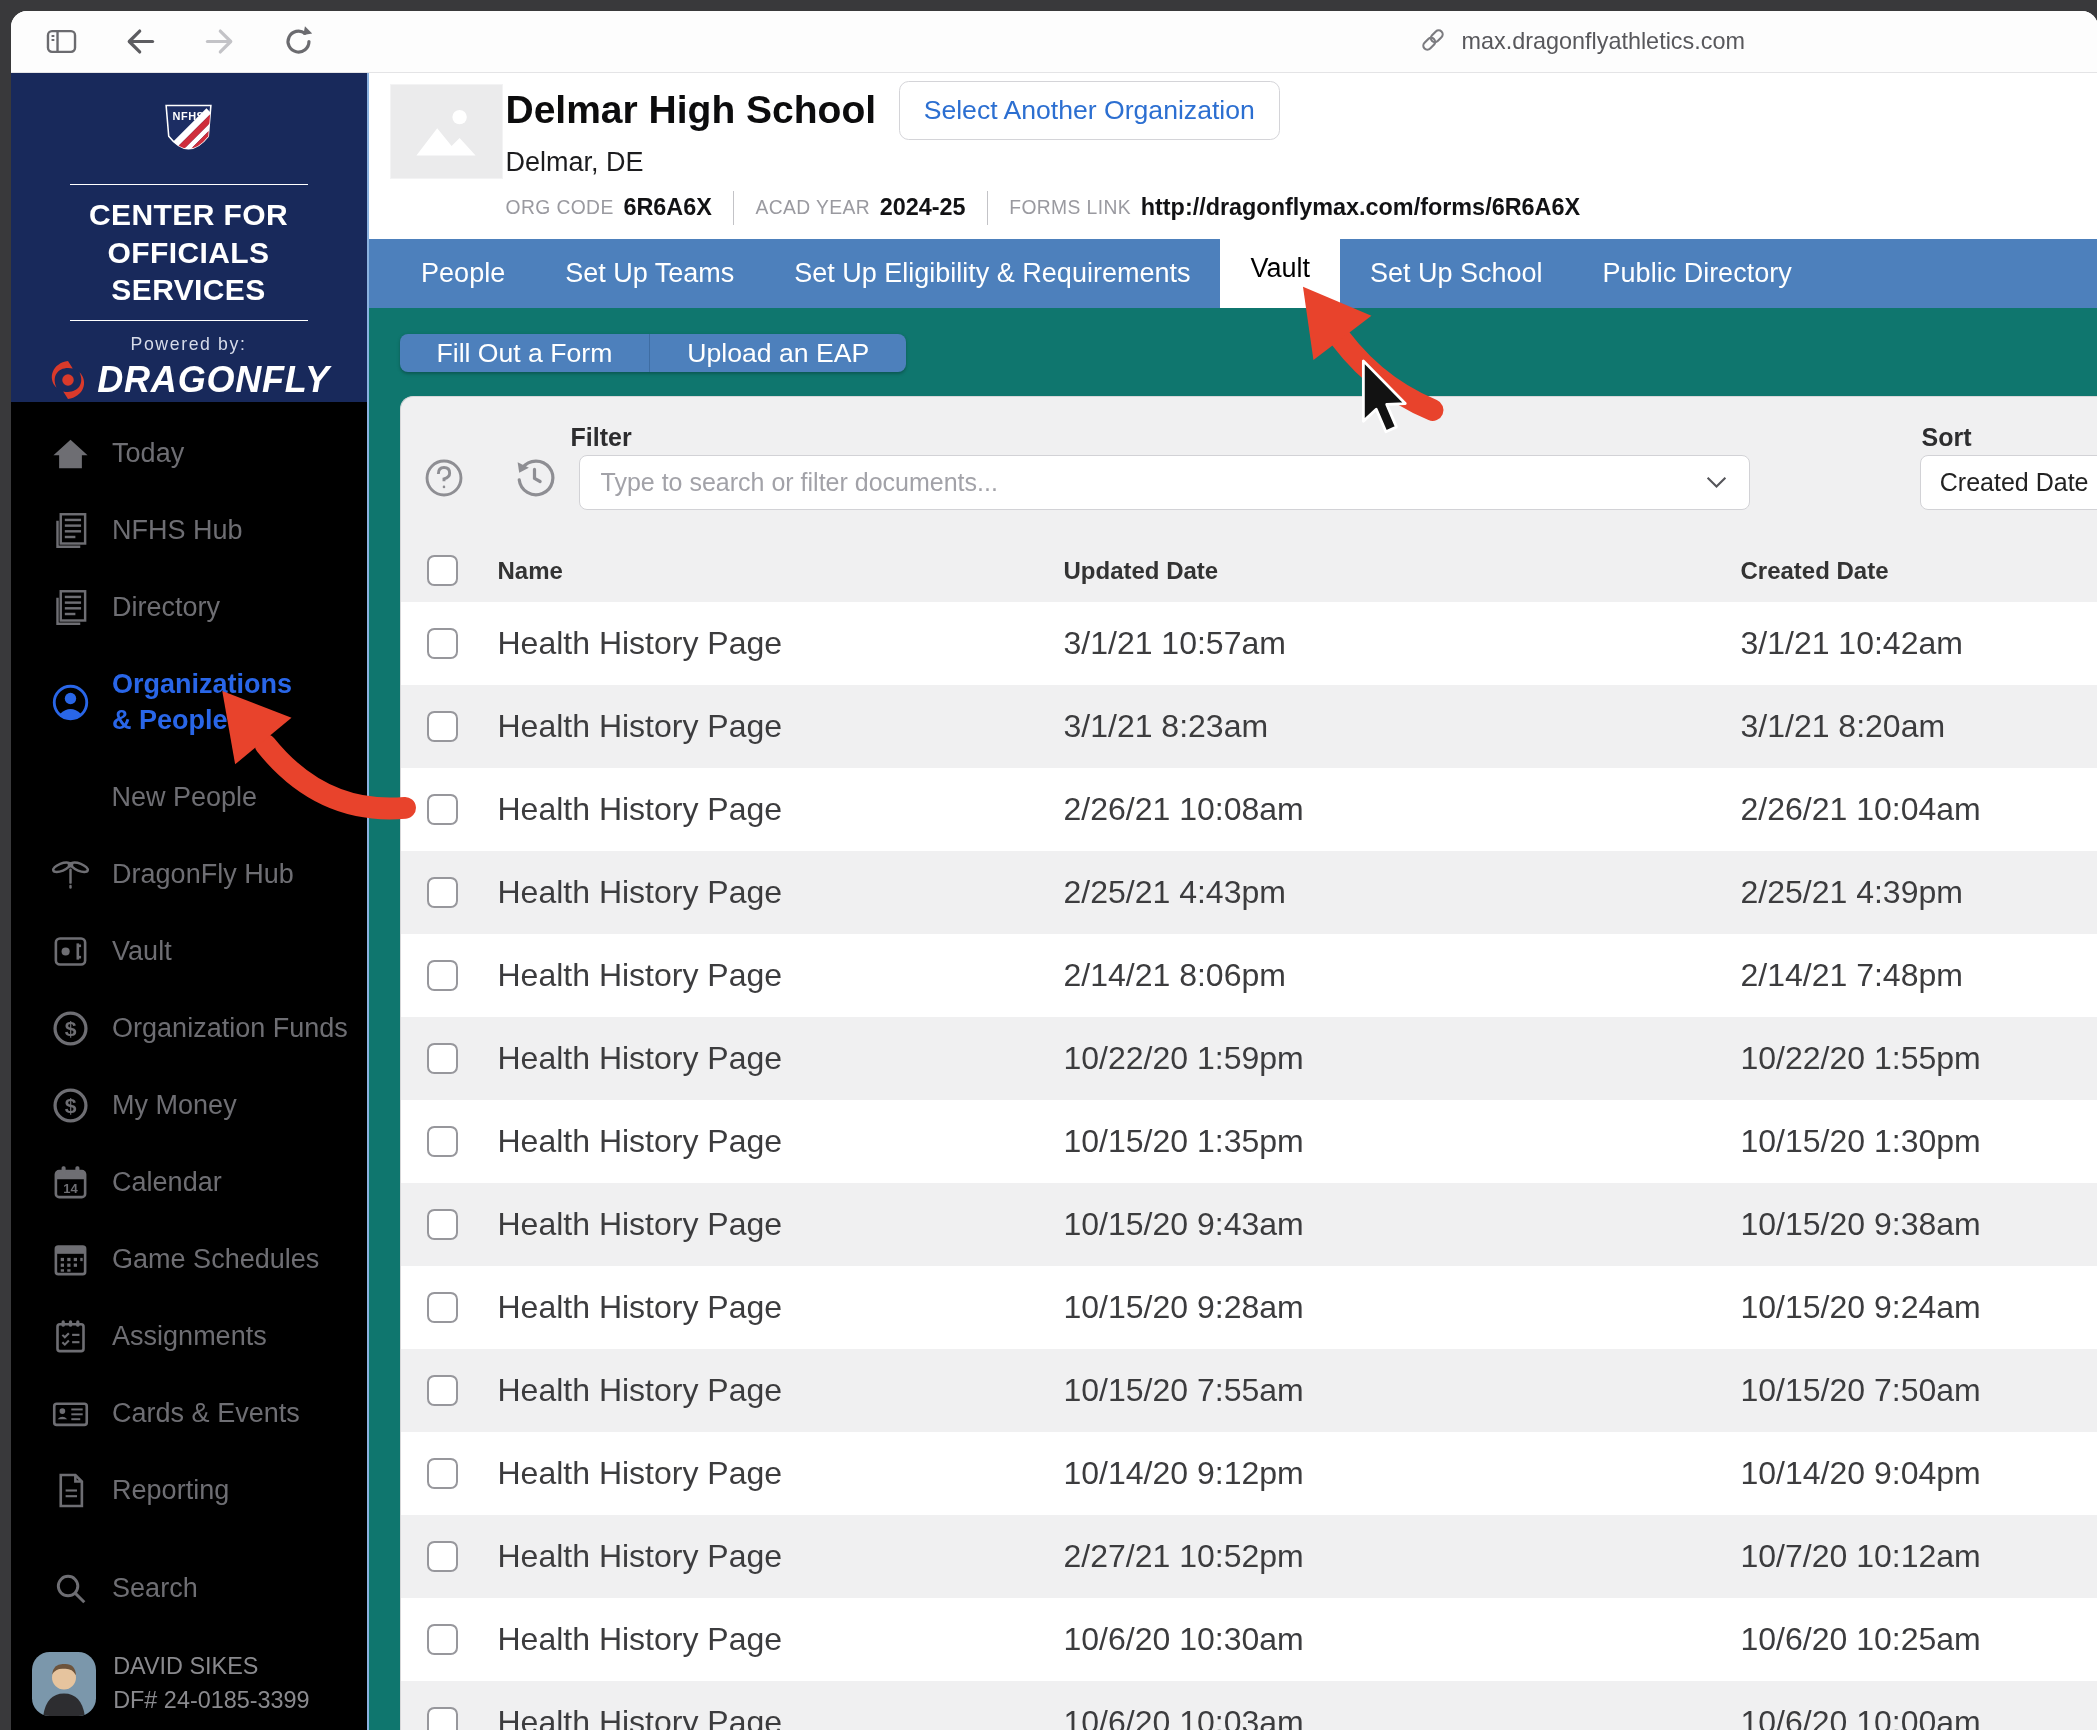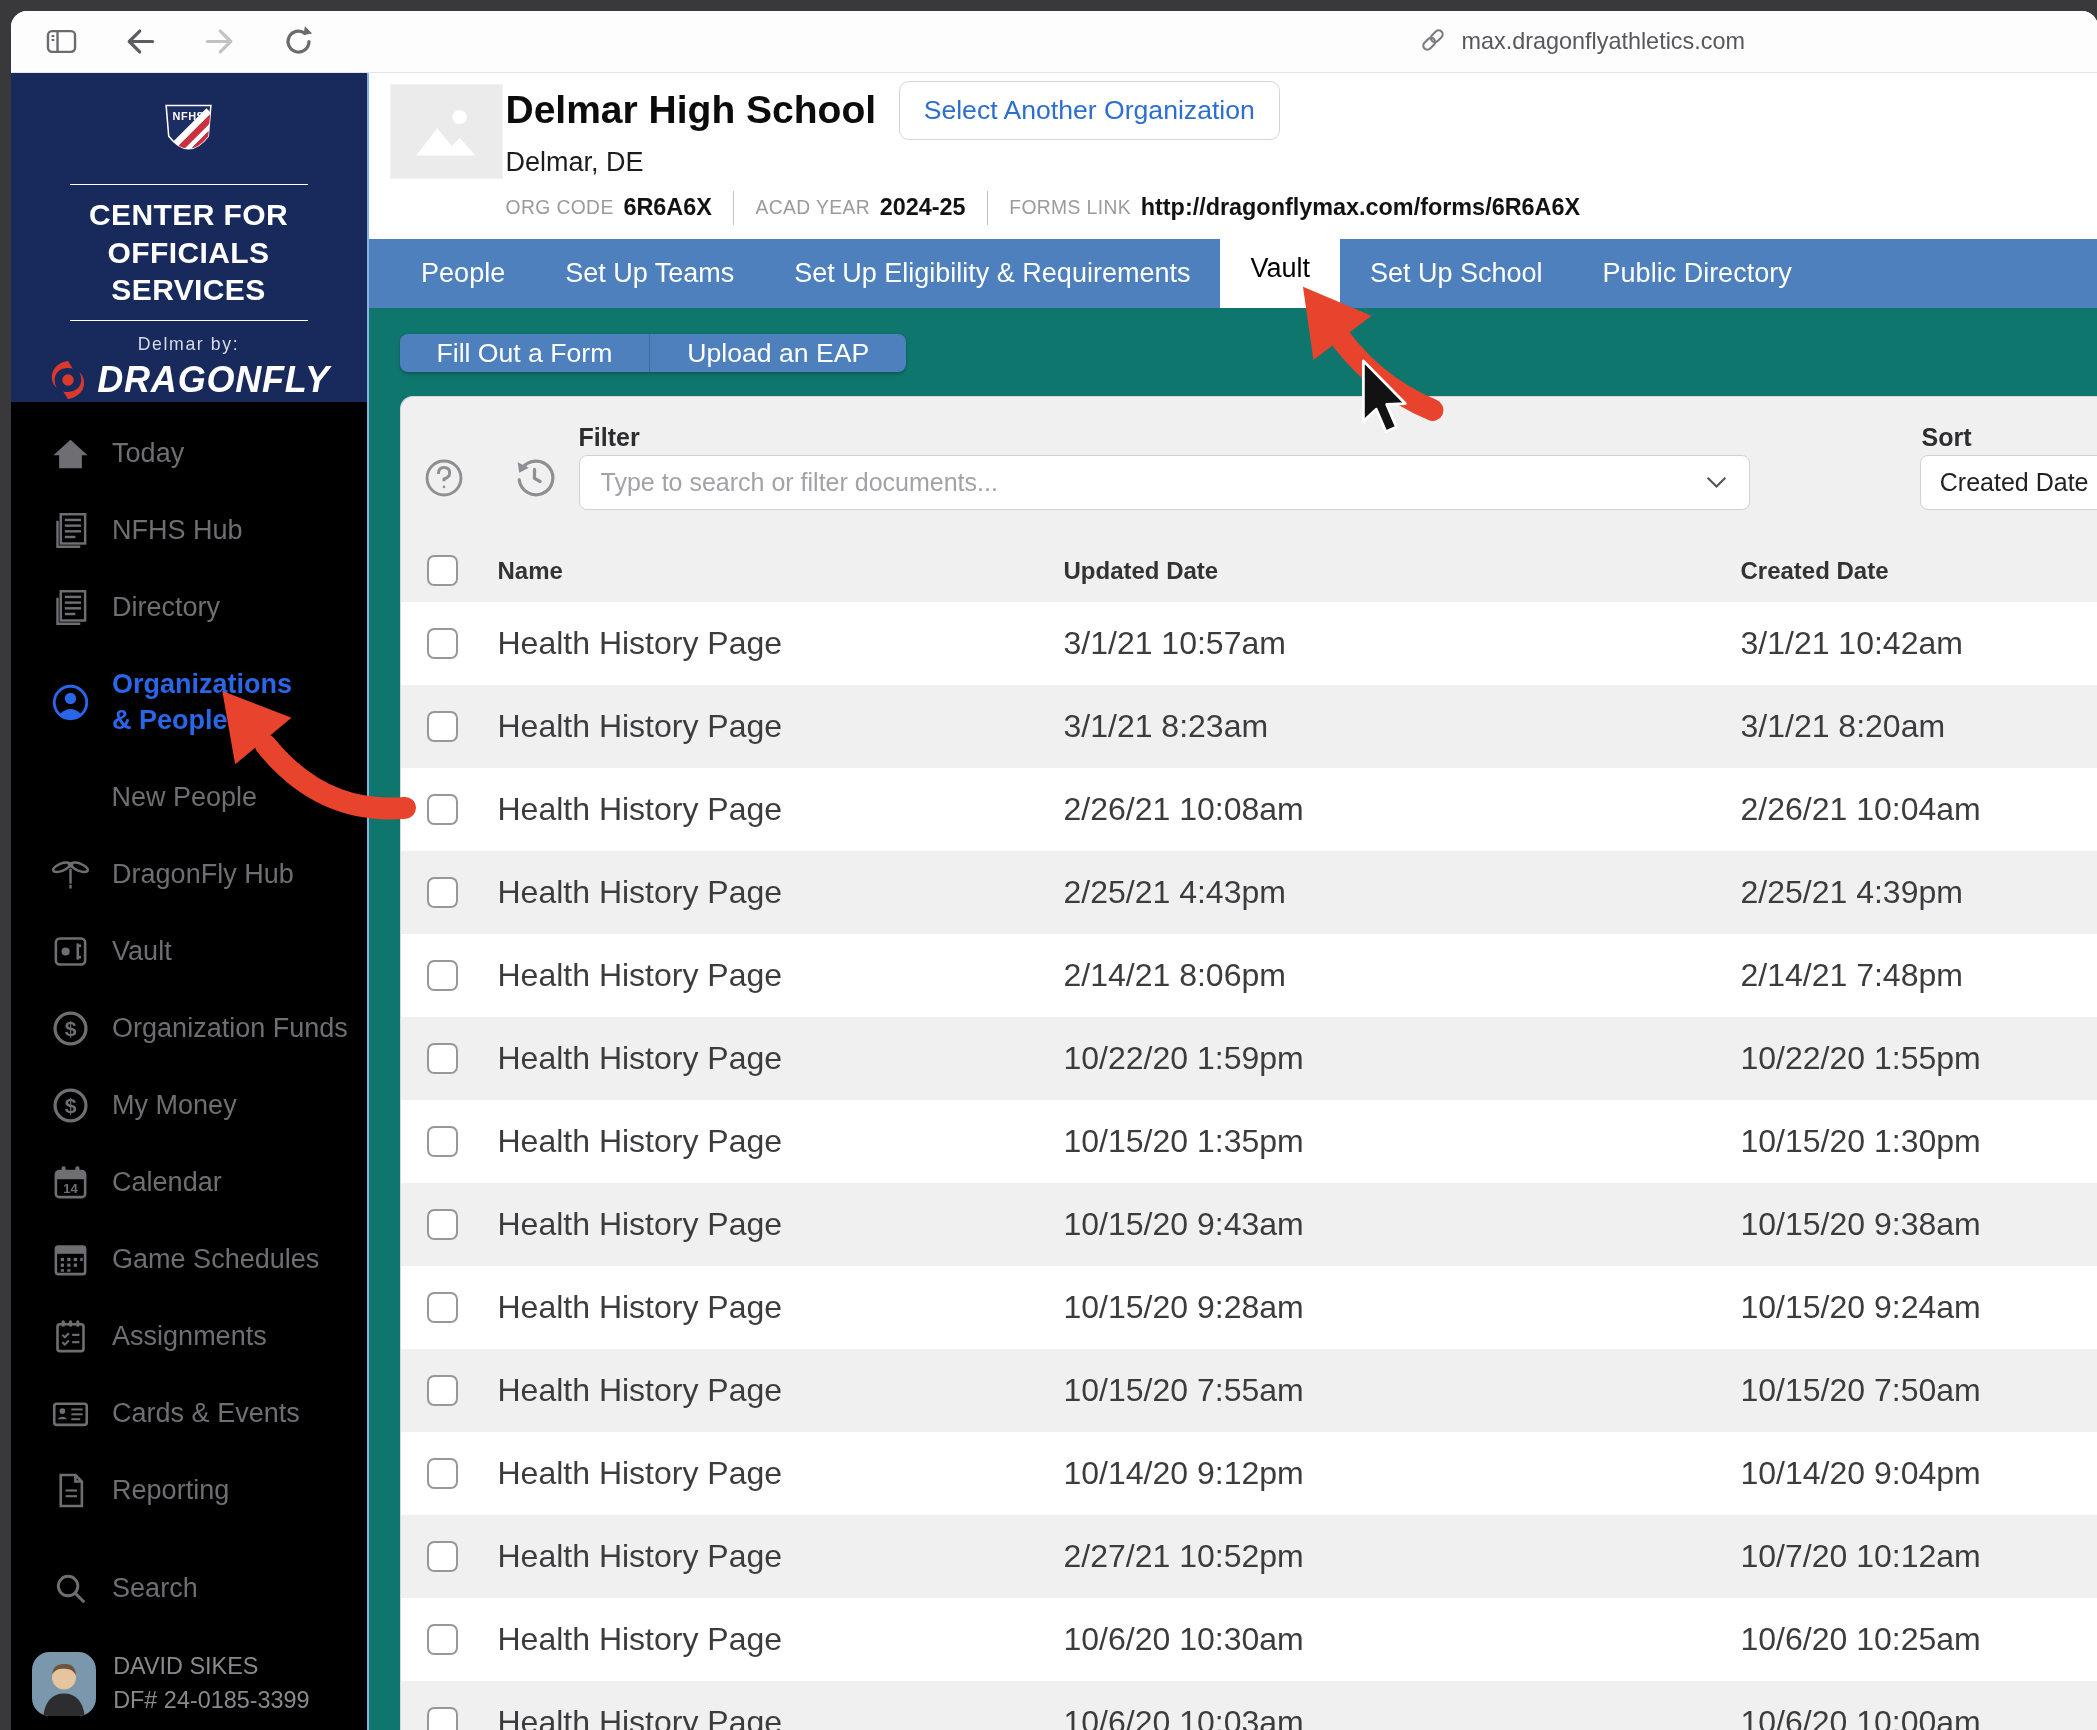--- a/index.html
+++ b/index.html
@@ -64,21 +64,21 @@
   .btn { height:38px; display:flex; align-items:center; padding:0 37px; color:#fff;
     font-size:26.6px; cursor:pointer; }
   .btn + .btn { border-left:1.6px solid #3e6da3; }
   .card { margin-left:31px; margin-top:24px; flex:1; background:#f0f0f1;
     border-left:1.6px solid #d7d7d9; border-top:1.6px solid #d7d7d9; border-top-left-radius:13px;
     position:relative; overflow:hidden; }
   .filter-area { position:relative; height:142px; }
   .help-ic { position:absolute; left:22.6px; top:60px; }
   .hist-ic { position:absolute; left:111px; top:58px; }
   .filter-label, .sort-label { position:absolute; top:26px; font-size:25px; font-weight:bold; color:#2d2d2f; }
-  .filter-label { left:178px; }
+  .filter-label { left:170px; }
   .sort-label { left:1521px; }
   .filter-input-wrap { position:absolute; left:178px; top:58px; width:1171px; height:55px; }
   .filter-input { width:100%; height:100%; border:1.6px solid #d2d2d6; border-radius:8px;
     background:#fff; font-size:25px; color:#333; padding:0 64px 0 21px;
     font-family:"Liberation Sans","DejaVu Sans",sans-serif; }
   .filter-input::placeholder { color:#a2a2a8; }
   .chevron { position:absolute; right:22.6px; top:21px; pointer-events:none; }
   .sort-box { position:absolute; left:1519px; top:58px; width:242px; height:55px;
     background:#fff; border:1.6px solid #d2d2d6; border-radius:8px; display:flex;
     align-items:center; padding-left:19.3px; font-size:25px; color:#222; cursor:pointer; }
@@ -156,21 +156,21 @@
             <rect x="0" y="75" width="120" height="9" fill="#fff"></rect>
             <rect x="0" y="84" width="120" height="12" fill="#cf2e3c"></rect>
             <rect x="0" y="96" width="120" height="10" fill="#fff"></rect>
           </g>
             </g>
           <text x="50" y="30" text-anchor="middle" font-family="Liberation Sans,DejaVu Sans,sans-serif" font-size="21" font-weight="bold" fill="#fff" letter-spacing="1">NFHS</text>
         </svg>
         <div class="brand-rule" style="margin-top:21px"></div>
         <div class="brand-title">CENTER FOR OFFICIALS SERVICES</div>
         <div class="brand-rule"></div>
-        <div class="powered">Delmar by:</div>
+        <div class="powered">Powered by:</div>
         <div class="df-row">
           <svg width="42" height="42" viewBox="0 0 44 44">
             <path d="M22 2 C6 4 0 20 10 30 C4 17 13 7 27 10 Z" fill="#d93a2b"></path>
             <g transform="rotate(180 22 22)">
                 <path d="M22 2 C6 4 0 20 10 30 C4 17 13 7 27 10 Z" fill="#d93a2b"></path>
               </g>
             <circle cx="22" cy="22" r="6" fill="#d93a2b"></circle>
           </svg>
           <span class="df-name">DragonFly</span>
         </div>

